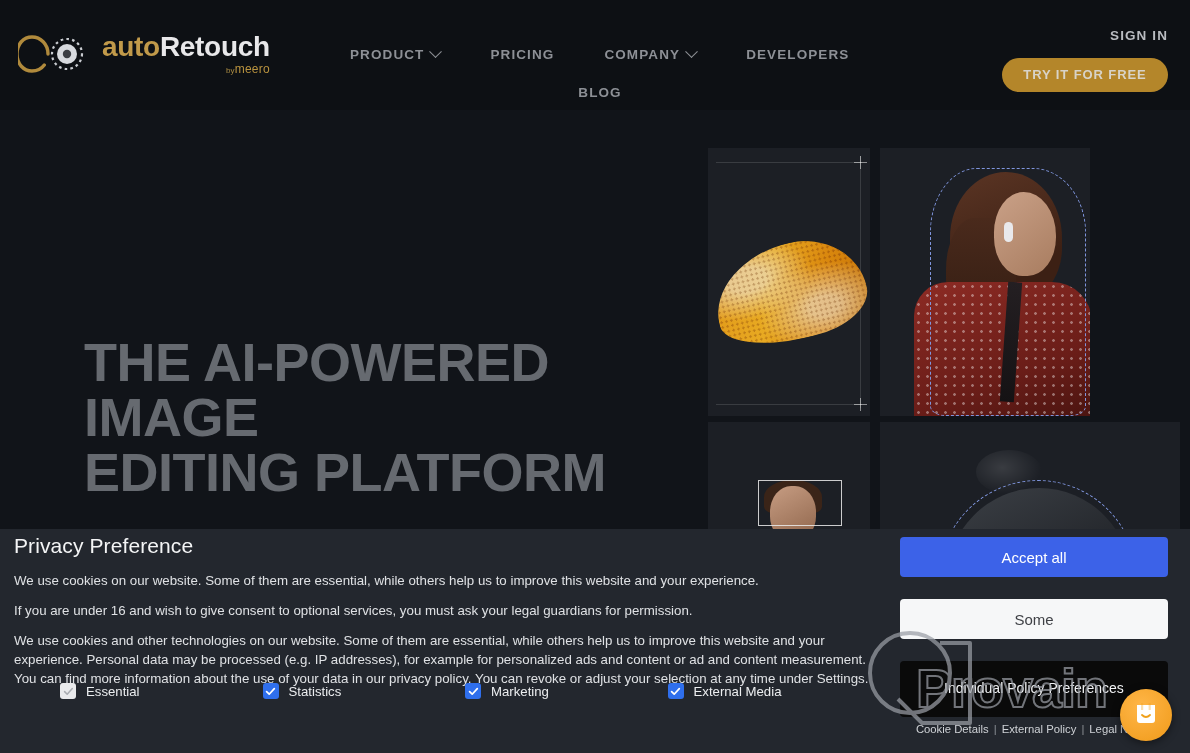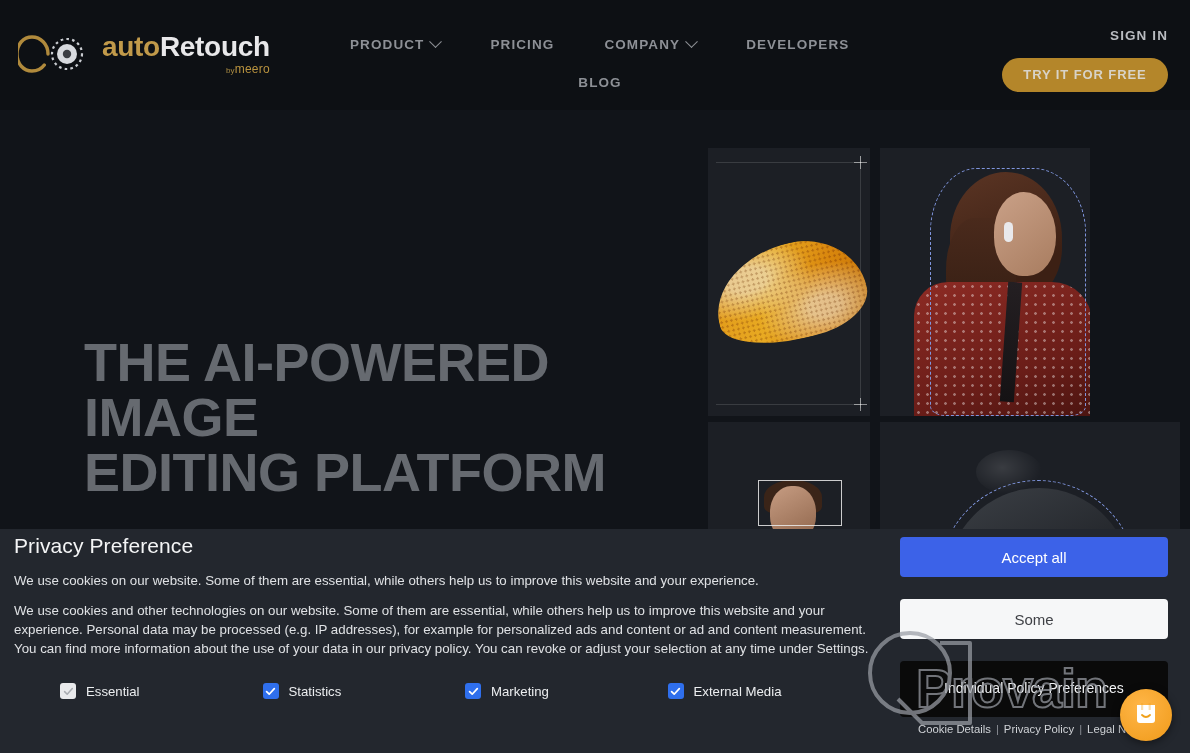--- a/index.html
+++ b/index.html
@@ -56,21 +56,21 @@
     align-self: flex-end;
     margin-top: 2px;
     font-size: 12px;
     color: #b9933f;
     letter-spacing: .2px;
   }
   .logo-sub .by { font-size: 8px; color: #a98b43; }
 
   .nav-primary {
     position: absolute;
-    left: 350px; top: 33px;
+    left: 350px; top: 43px;
     width: 500px;
     display: flex;
     flex-wrap: wrap;
     align-items: flex-start;
   }
   .nav-row {
     width: 100%;
     display: flex;
     align-items: center;
     height: 22px;
@@ -544,20 +544,21 @@
       </div>
 
     </div>
   </section>
 
   <div class="cookie-banner">
 
     <div class="cookie-left">
       <div class="cookie-title">Privacy Preference</div>
       <p class="cookie-p">We use cookies on our website. Some of them are essential, while others help us to improve this website and your experience.</p>
+      <p class="cookie-p">If you are under 16 and wish to give consent to optional services, you must ask your legal guardians for permission.</p>
       <p class="cookie-p tight">We use cookies and other technologies on our website. Some of them are essential, while others help us to improve this website and your experience. Personal data may be processed (e.g. IP addresses), for example for personalized ads and content or ad and content measurement. You can find more information about the use of your data in our privacy policy. You can revoke or adjust your selection at any time under Settings.</p>
     </div>
 
     <div class="consent-row">
 
       <label class="consent-item">
         <span class="cb off">
           <svg width="11" height="11" viewBox="0 0 11 11">
             <path d="M1.6 5.6 L4.2 8.2 L9.3 2.6" fill="none" stroke="#a9acb1" stroke-width="1.5" stroke-linecap="round" stroke-linejoin="round"></path>
           </svg>
@@ -592,21 +593,21 @@
         <span class="consent-label">External Media</span>
       </label>
 
     </div>
 
     <div class="cookie-right">
       <button class="btn btn-accept">Accept all</button>
       <button class="btn btn-save">Some</button>
       <button class="btn btn-ipp">Individual Policy Preferences</button>
       <div class="cookie-links">
-        <a>Cookie Details</a><span class="sep">|</span><a>Privacy Policy</a><span class="sep">|</span><a>Legal Notice</a>
+        <a>Cookie Details</a><span class="sep">|</span><a>External Policy</a><span class="sep">|</span><a>Legal Notice</a>
       </div>
     </div>
   </div>
 
   <div class="watermark">
     <svg width="190" height="108" viewBox="0 0 190 108" style="position:absolute;left:0;top:-6px;">
       <circle cx="52" cy="46" r="40" fill="none" stroke="#9a9ea5" stroke-width="4"></circle>
       <path d="M82 16 L112 16 L112 96 L64 96 L40 72" fill="none" stroke="#9a9ea5" stroke-width="4" stroke-linejoin="round"></path>
     </svg>
     <div class="wm-text">Provain</div>

